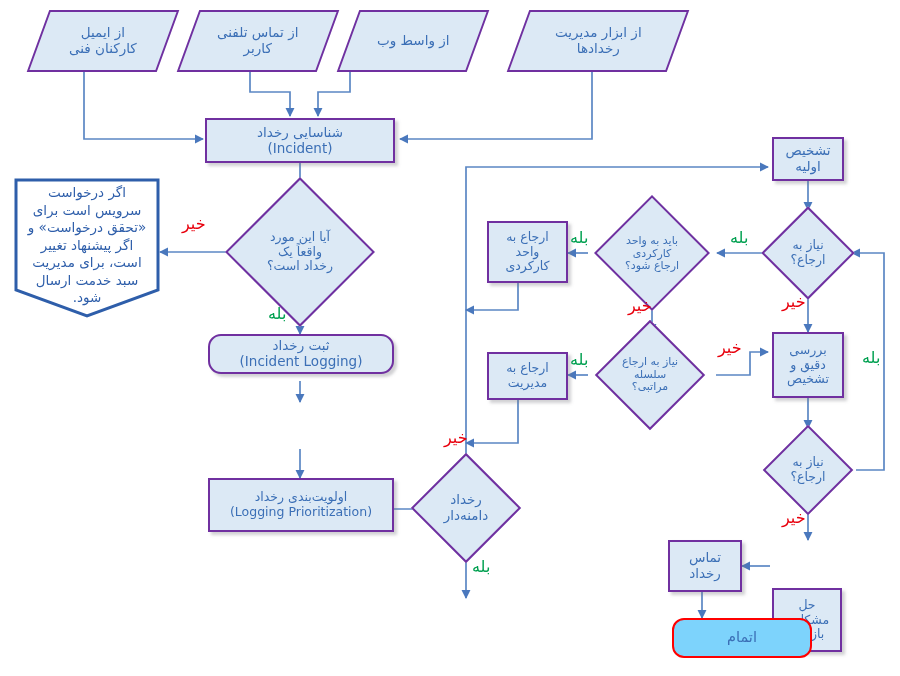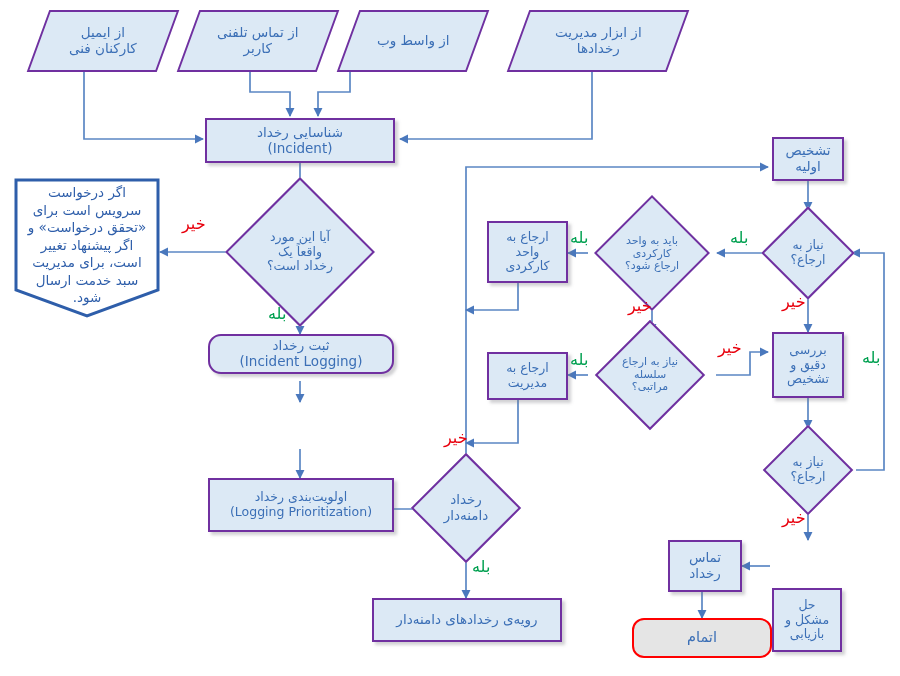--- a/index.html
+++ b/index.html
@@ -45,23 +45,24 @@
   .dec .dshape{
     position:absolute;left:0;top:0;width:100%;height:100%;
     background:#dce9f5;border:2px solid #7030a0;
     box-sizing:border-box;
     transform:rotate(45deg);
   }
   .dec > span{position:relative;z-index:2;}
 
   
   .term{
-    background:#e5e5e5;
+    background:#7dd3fc;
     border:2.5px solid #ff0000;
     border-radius:12px;
+    margin-left:40px;
   }
 
   
   .note{
     position:absolute;
     color:#2e5eaa;
     z-index:3;
     display:flex;align-items:flex-start;justify-content:center;
     text-align:center;
     line-height:1.3;
@@ -193,23 +194,20 @@
     <span>اولویت‌بندی رخداد
 (Logging Prioritization)</span>
   </div>
 
   <div class="node dec t13" style="left:396px;top:452px;width:140px;height:112px;">
     <div class="dshape" style="width:78px;height:78px;left:31px;top:17px;"></div>
     <span>رخداد
 دامنه‌دار</span>
   </div>
 
-  <div class="node proc t13" style="left:372px;top:598px;width:190px;height:44px;">
-    <span>رویه‌ی رخدادهای دامنه‌دار</span>
-  </div>
 
   <div class="note t13" style="left:14px;top:178px;width:146px;height:140px;">
     <svg class="noteshape" viewBox="0 0 146 140" preserveAspectRatio="none" xmlns="http://www.w3.org/2000/svg">
       <path d="M 2 2 L 144 2 L 144 112 L 73 138 L 2 112 Z" fill="#ffffff" stroke="#2e5eaa" stroke-width="3"></path>
     </svg>
     <span>اگر درخواست سرویس است برای «تحقق درخواست» و اگر پیشنهاد تغییر است، برای مدیریت سبد خدمت ارسال شود.</span>
   </div>
 
   <div class="node proc t13" style="left:772px;top:137px;width:72px;height:44px;">
     <span>تشخیص

